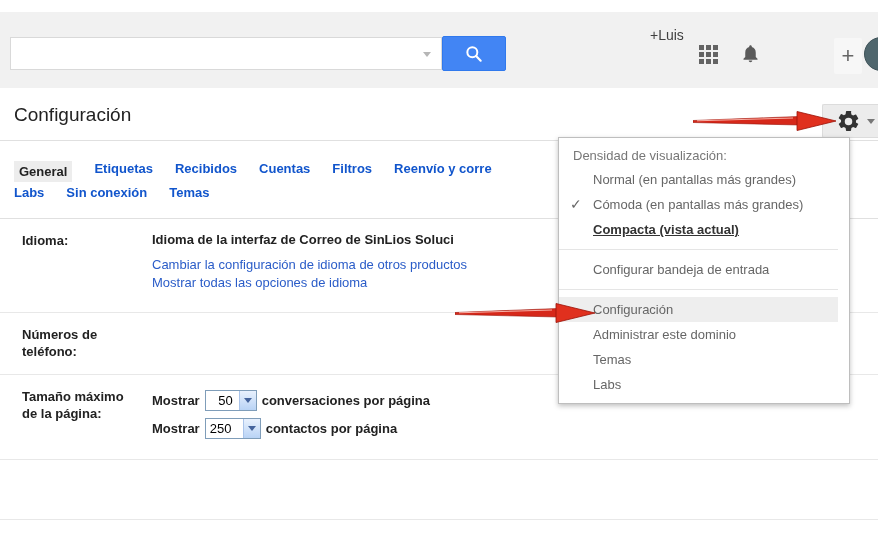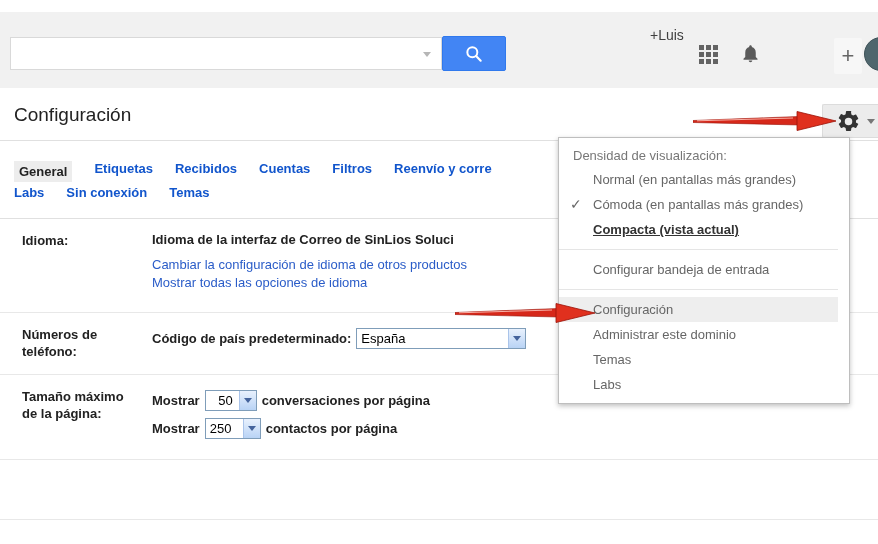--- a/index.html
+++ b/index.html
@@ -153,31 +153,20 @@
       <div class="bold13">Idioma de la interfaz de Correo de SinLios Soluci</div>
       <div class="links">
         <div><a class="blue">Cambiar la configuración de idioma de otros productos</a></div>
         <div><a class="blue">Mostrar todas las opciones de idioma</a></div>
       </div>
     </div>
   </div>
 
   <div class="section" id="sec-telefono">
     <div class="sec-label">Números de teléfono:</div>
-    <div class="sec-content">
-      <div class="inline-row">
-        <span class="bold13">Código de país predeterminado:</span>
-        <span class="xpselect" id="pais-select">
-          <span class="val">España</span>
-          <span class="btn">
-              <i></i>
-            </span>
-        </span>
-      </div>
-    </div>
   </div>
 
   <div class="section" id="sec-tamano">
     <div class="sec-label">Tamaño máximo de la página:</div>
     <div class="sec-content">
       <div class="inline-row">
         <span class="bold13">Mostrar</span>
         <span class="xpselect" style="width:52px; justify-content:flex-end;">
           <span class="val">50</span>
           <span class="btn">

